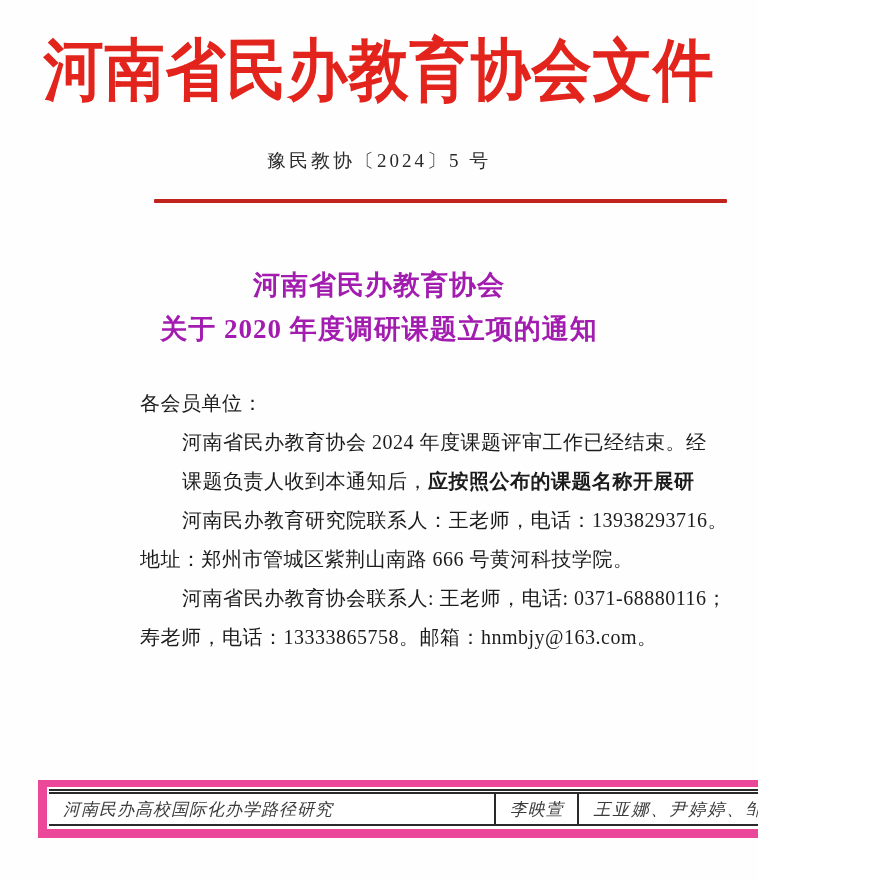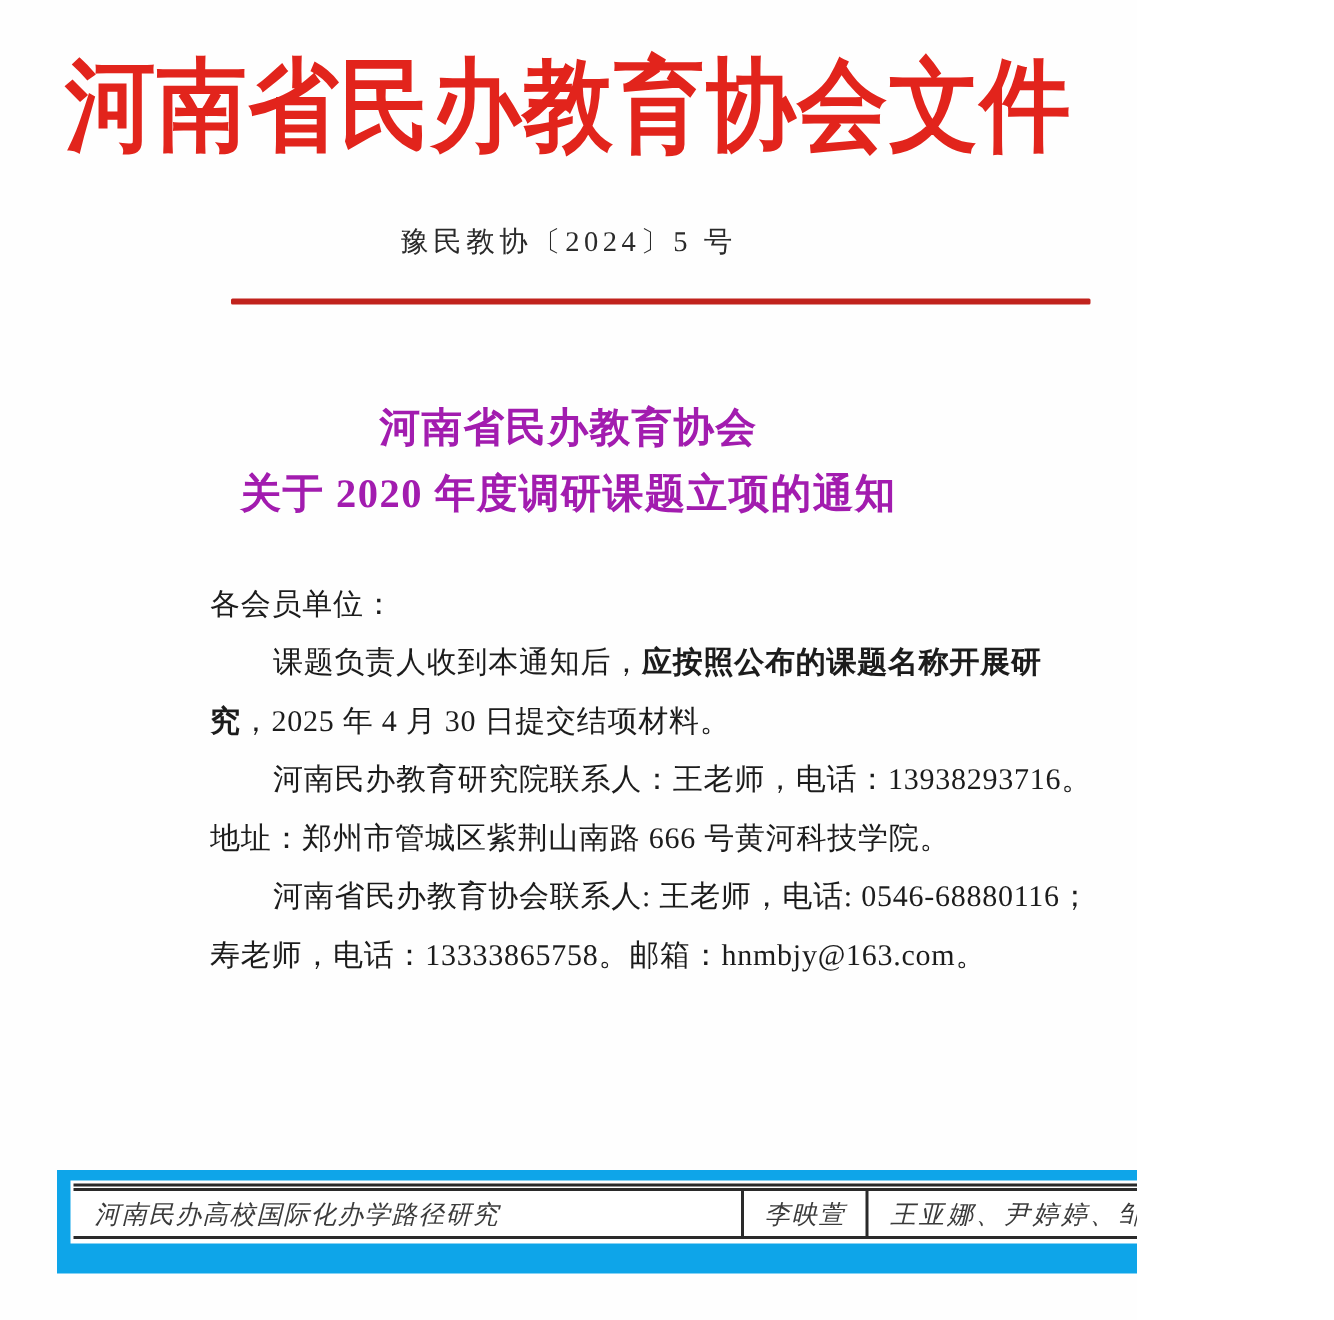--- a/index.html
+++ b/index.html
@@ -85,22 +85,22 @@
   }
   .body-text .indent { padding-left: 42px; }
   .body-text .bold { font-weight: bold; }
 
   
   .highlight-box {
     position: absolute;
     left: 38px;
     top: 780px;
     width: 790px;
-    background: #0ea5e9;
-    padding: 7px 9px 20px 9px;
+    background: #ec4899;
+    padding: 7px 9px 9px 9px;
   }
   .highlight-inner {
     background: #ffffff;
     padding: 2px 2px 3px 2px;
   }
   .highlight-row {
     display: flex;
     align-items: stretch;
     border-top: 5px double #2a2a2a;
     border-bottom: 2px solid #2a2a2a;
@@ -144,29 +144,27 @@
 
   <div class="red-rule"></div>
 
   <div class="notice-title">
     <div>河南省民办教育协会</div>
     <div>关于 2020 年度调研课题立项的通知</div>
   </div>
 
   <div class="body-text">
     <div class="line">各会员单位：</div>
+    <div class="line indent">河南省民办教育协会 2024 年度课题评审工作已经结束。经</div>
     <div class="line indent">
       <span>课题负责人收到本通知后，</span><span class="bold">应按照公布的课题名称开展研</span>
     </div>
-    <div class="line">
-      <span class="bold">究</span><span>，2025 年 4 月 30 日提交结项材料。</span>
-    </div>
     <div class="line indent">河南民办教育研究院联系人：王老师，电话：13938293716。</div>
     <div class="line">地址：郑州市管城区紫荆山南路 666 号黄河科技学院。</div>
-    <div class="line indent">河南省民办教育协会联系人: 王老师，电话: 0546-68880116；</div>
+    <div class="line indent">河南省民办教育协会联系人: 王老师，电话: 0371-68880116；</div>
     <div class="line">寿老师，电话：13333865758。邮箱：hnmbjy@163.com。</div>
   </div>
 
   <div class="highlight-box">
     <div class="highlight-inner">
       <div class="highlight-row">
         <div class="cell cell-topic">河南民办高校国际化办学路径研究</div>
         <div class="cell cell-leader">李映萱</div>
         <div class="cell cell-members">王亚娜、尹婷婷、邹家琦</div>
       </div>

